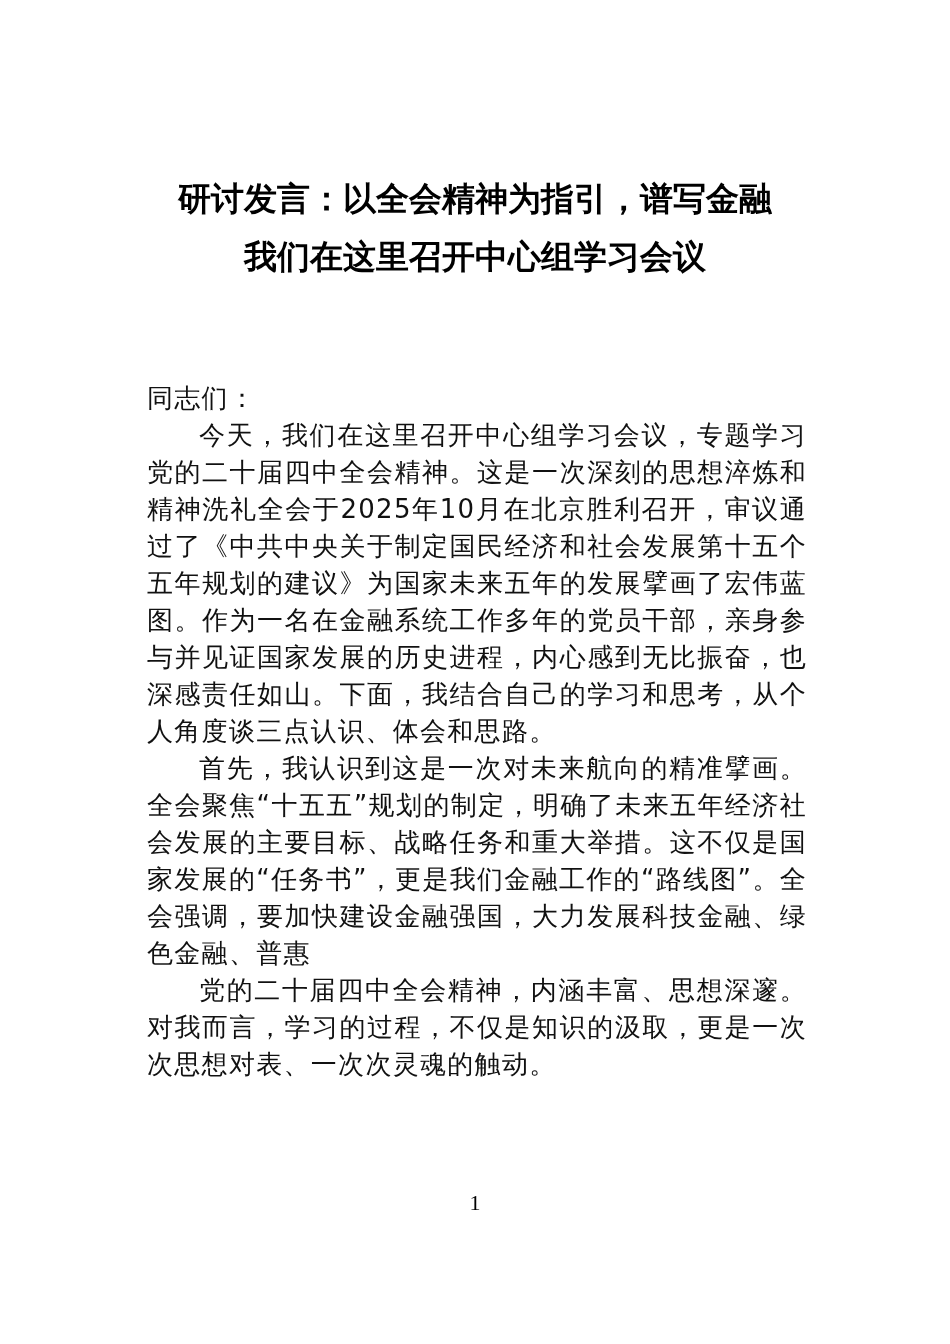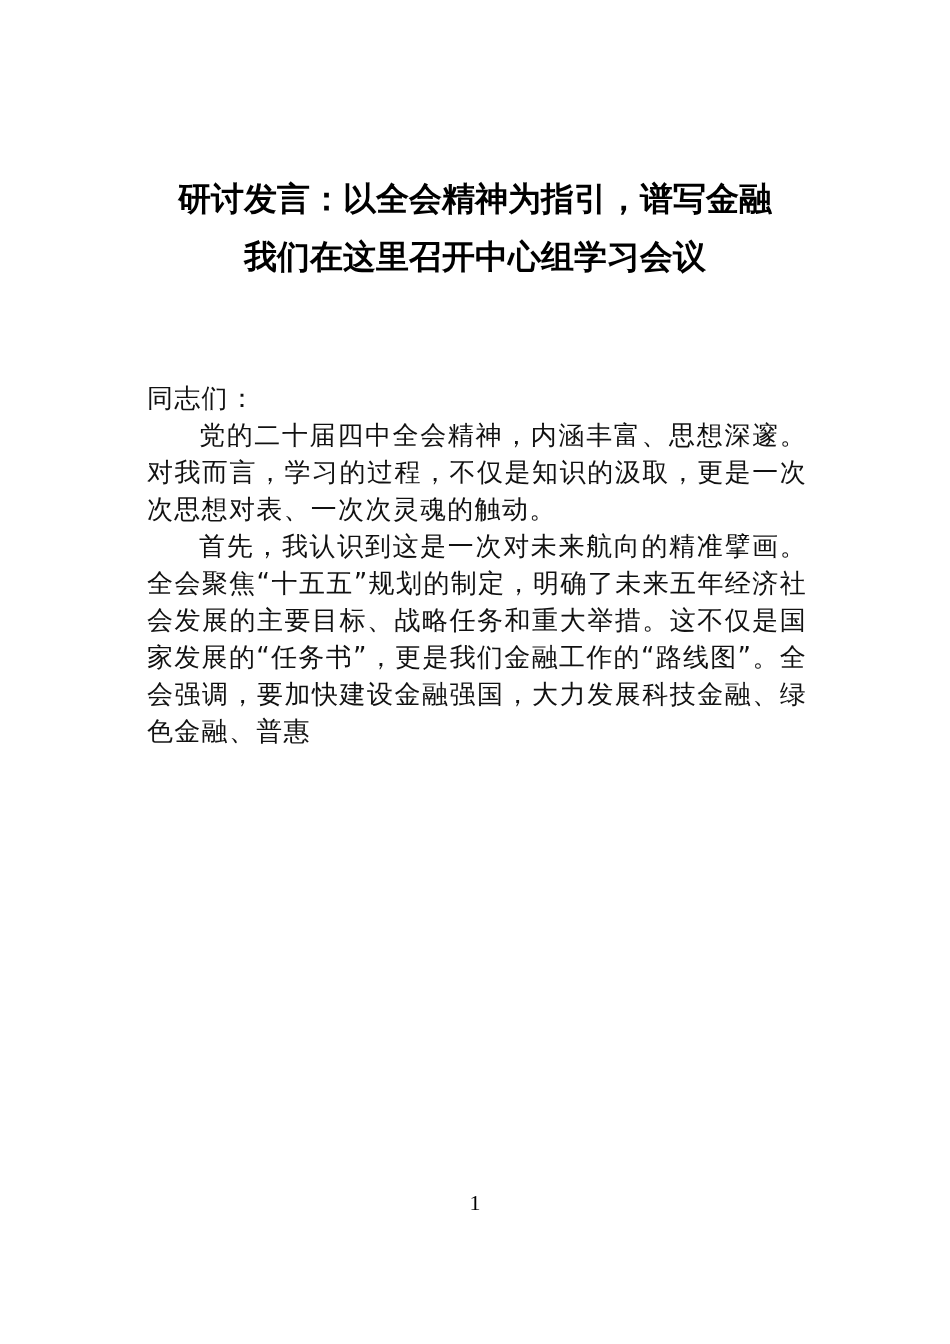--- a/index.html
+++ b/index.html
@@ -32,18 +32,19 @@
 <body>
 
 <div class="page">
   <div class="title">
     <div>研讨发言：以全会精神为指引，谱写金融</div>
     <div>我们在这里召开中心组学习会议</div>
   </div>
 
   <div class="body">
     <p>同志们：</p>
+    <p class="indent">今天，我们在这里召开中心组学习会议，专题学习党的二十届四中全会精神。这是一次深刻的思想淬炼和精神洗礼全会于2025年10月在北京胜利召开，审议通过了《中共中央关于制定国民经济和社会发展第十五个五年规划的建议》为国家未来五年的发展擘画了宏伟蓝图。作为一名在金融系统工作多年的党员干部，亲身参与并见证国家发展的历史进程，内心感到无比振奋，也深感责任如山。下面，我结合自己的学习和思考，从个人角度谈三点认识、体会和思路。</p>
+    <p class="indent">首先，我认识到这是一次对未来航向的精准擘画。全会聚焦“十五五”规划的制定，明确了未来五年经济社会发展的主要目标、战略任务和重大举措。这不仅是国家发展的“任务书”，更是我们金融工作的“路线图”。全会强调，要加快建设金融强国，大力发展科技金融、绿色金融、普惠</p>
     <p class="indent">党的二十届四中全会精神，内涵丰富、思想深邃。对我而言，学习的过程，不仅是知识的汲取，更是一次次思想对表、一次次灵魂的触动。</p>
-    <p class="indent">首先，我认识到这是一次对未来航向的精准擘画。全会聚焦“十五五”规划的制定，明确了未来五年经济社会发展的主要目标、战略任务和重大举措。这不仅是国家发展的“任务书”，更是我们金融工作的“路线图”。全会强调，要加快建设金融强国，大力发展科技金融、绿色金融、普惠</p>
   </div>
 
   <div class="pagenum">1</div>
 </div>
 
 </body></html>

